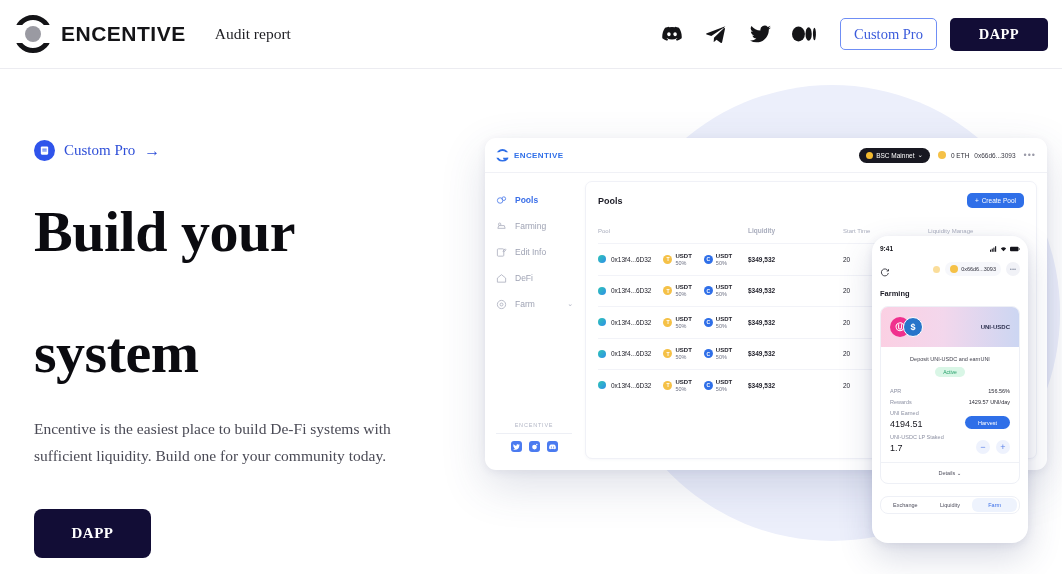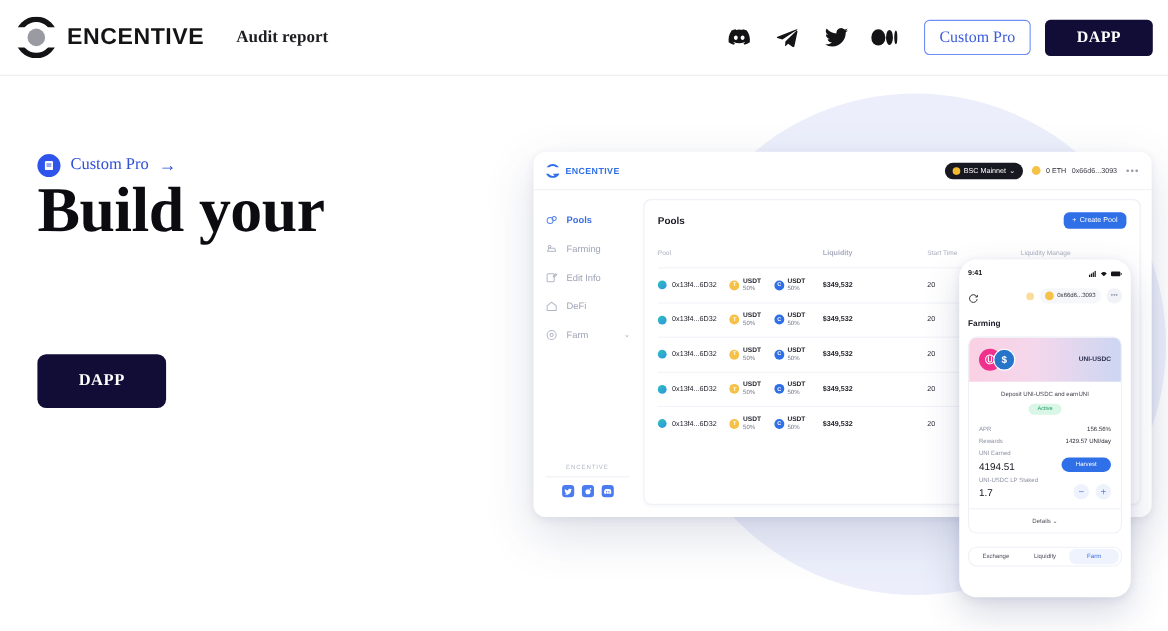--- a/index.html
+++ b/index.html
@@ -28,21 +28,21 @@
   .brand-logo .dot {
     position:absolute; left:13px; top:13px; width:16px; height:16px;
     border-radius:50%; background:#9a9aa2;
   }
   .brand-name {
     font-size:21px; font-weight:bold; letter-spacing:.5px; color:#141417;
     margin-left:7px;
   }
   .nav-link {
     font-family:"Liberation Serif", serif;
-    font-size:15.5px; color:#1d1d22; margin-left:29px; cursor:pointer;font-weight:bold;
+    font-size:15.5px; color:#1d1d22; margin-left:29px; cursor:pointer;
   }
   .nav-right {
     margin-left:auto; display:flex; align-items:center; gap:0; margin-right:14px;
   }
   .soc { width:44px; height:30px; display:flex; align-items:center; justify-content:center; cursor:pointer; }
   .soc svg { fill:#141417; }
   .btn-outline {
     margin-left:14px; width:97px; height:32px; border:1px solid #6f8ef5;
     border-radius:5px; background:#fff; color:#3b5bdb;
     font-family:"Liberation Serif", serif; font-size:14.5px;
@@ -70,21 +70,21 @@
     display:flex; align-items:center; justify-content:center; flex:0 0 auto;
   }
   .pill-badge svg { fill:#fff; }
   .pill-text {
     font-family:"Liberation Serif", serif; font-size:15px; color:#2f4fd8;
   }
   .pill-arrow { font-size:16px; color:#2f4fd8; line-height:1; }
   h1.headline {
     font-family:"Liberation Serif", serif;
     font-weight:bold; font-size:58px; line-height:1.04;
-    color:#0b0b10; letter-spacing:-0.5px;
+    color:#0b0b10; margin-top:41px; letter-spacing:-0.5px;
   }
   p.sub {
     font-family:"Liberation Serif", serif;
     font-size:15.5px; line-height:1.72; color:#4a4a55;
     margin-top:33px; width:360px;
   }
   .cta-row { display:flex; gap:35px; margin-top:40px; }
   .cta-dark {
     width:117px; height:49px; border-radius:8px; background:#120d36; color:#fff;
     font-family:"Liberation Serif", serif; font-weight:bold; font-size:15px;
@@ -307,22 +307,24 @@
             <rect x="3.6" y="6" width="4.8" height="1" fill="#2f54eb"></rect>
           </svg>
       </span>
       <span class="pill-text">Custom Pro</span>
       <span class="pill-arrow">→</span>
     </div>
 
     <h1 class="headline">
       <span>Build your</span><br>
       <br>
+      <span>system</span>
     </h1>
 
+    <p class="sub">Encentive is the easiest place to build De-Fi systems with sufficient liquidity. Build one for your community today.</p>
 
     <div class="cta-row">
       <div class="cta-dark">DAPP</div>
     </div>
   </div>
 
   <div class="dash">
     <div class="dash-top">
       <div class="dash-logo">
         <div class="dash-logo-mark">

